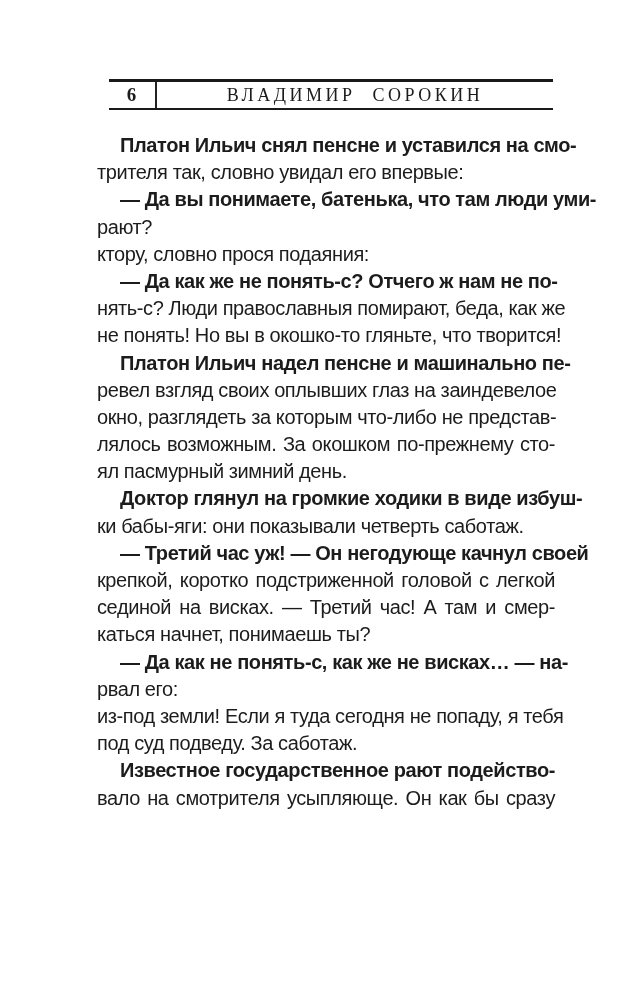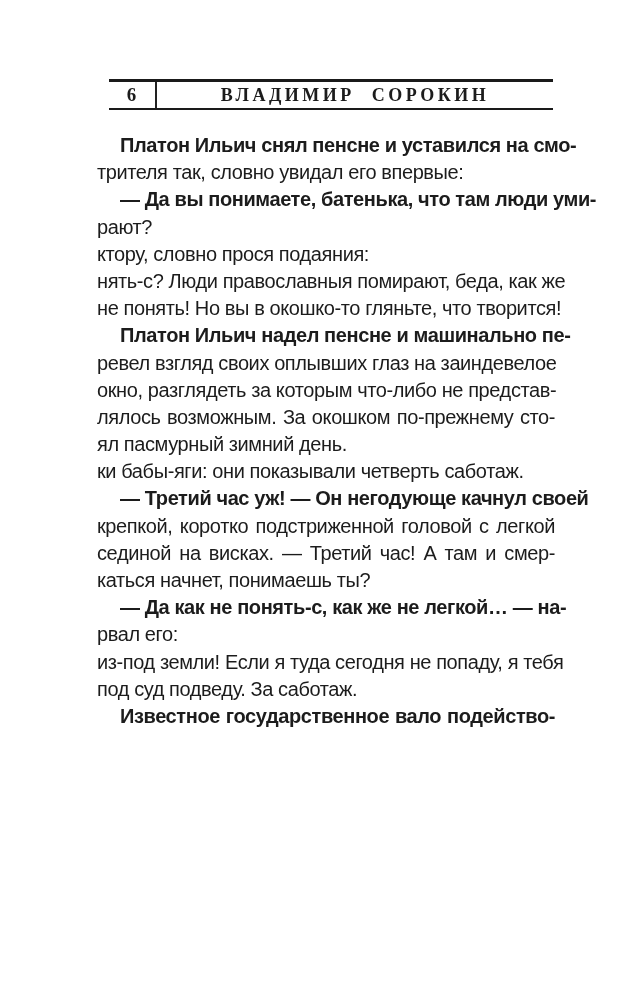--- a/index.html
+++ b/index.html
@@ -53,21 +53,20 @@
   }
   .running-title {
     flex: 1;
     text-align: center;
     font-family: "Liberation Serif", serif;
     font-size: 18px;
     letter-spacing: 3.5px;
     word-spacing: 9px;
     line-height: 26px;
     white-space: nowrap;
-    font-weight: bold;
   }
 
   
   .text-block {
     position: absolute;
     left: 97px;
     top: 132px;
     width: 458px;
     font-size: 20px;
     line-height: 27.2px;
@@ -102,32 +101,35 @@
     </div>
     <div class="rule-bottom"></div>
   </header>
 
   <main class="text-block">
     <div class="line first">Платон Ильич снял пенсне и уставился на смо-</div>
     <div class="line last">трителя так, словно увидал его впервые:</div>
     <div class="line first">— Да вы понимаете, батенька, что там люди уми-</div>
     <div class="line last">рают?</div>
     <div class="line last">ктору, словно прося подаяния:</div>
+    <div class="line first">— Да как же не понять-с? Отчего ж нам не по-</div>
     <div class="line">нять-с? Люди православныя помирают, беда, как же</div>
     <div class="line last">не понять! Но вы в окошко-то гляньте, что творится!</div>
     <div class="line first">Платон Ильич надел пенсне и машинально пе-</div>
     <div class="line">ревел взгляд своих оплывших глаз на заиндевелое</div>
     <div class="line">окно, разглядеть за которым что-либо не представ-</div>
     <div class="line">лялось возможным. За окошком по-прежнему сто-</div>
     <div class="line last">ял пасмурный зимний день.</div>
+    <div class="line first">Доктор глянул на громкие ходики в виде избуш-</div>
     <div class="line last">ки бабы-яги: они показывали четверть саботаж.</div>
     <div class="line first">— Третий час уж! — Он негодующе качнул своей</div>
     <div class="line">крепкой, коротко подстриженной головой с легкой</div>
     <div class="line">сединой на висках. — Третий час! А там и смер-</div>
     <div class="line last">каться начнет, понимаешь ты?</div>
-    <div class="line first">— Да как не понять-с, как же не легкой… — на-</div>
+    <div class="line first">— Да как не понять-с, как же не висках… — на-</div>
     <div class="line last">рвал его:</div>
     <div class="line">из-под земли! Если я туда сегодня не попаду, я тебя</div>
     <div class="line last">под суд подведу. За саботаж.</div>
-    <div class="line first">Известное государственное вало подейство-</div>
+    <div class="line first">Известное государственное рают подейство-</div>
+    <div class="line">вало на смотрителя усыпляюще. Он как бы сразу</div>
   </main>
 
 </div>
 
 </body></html>

